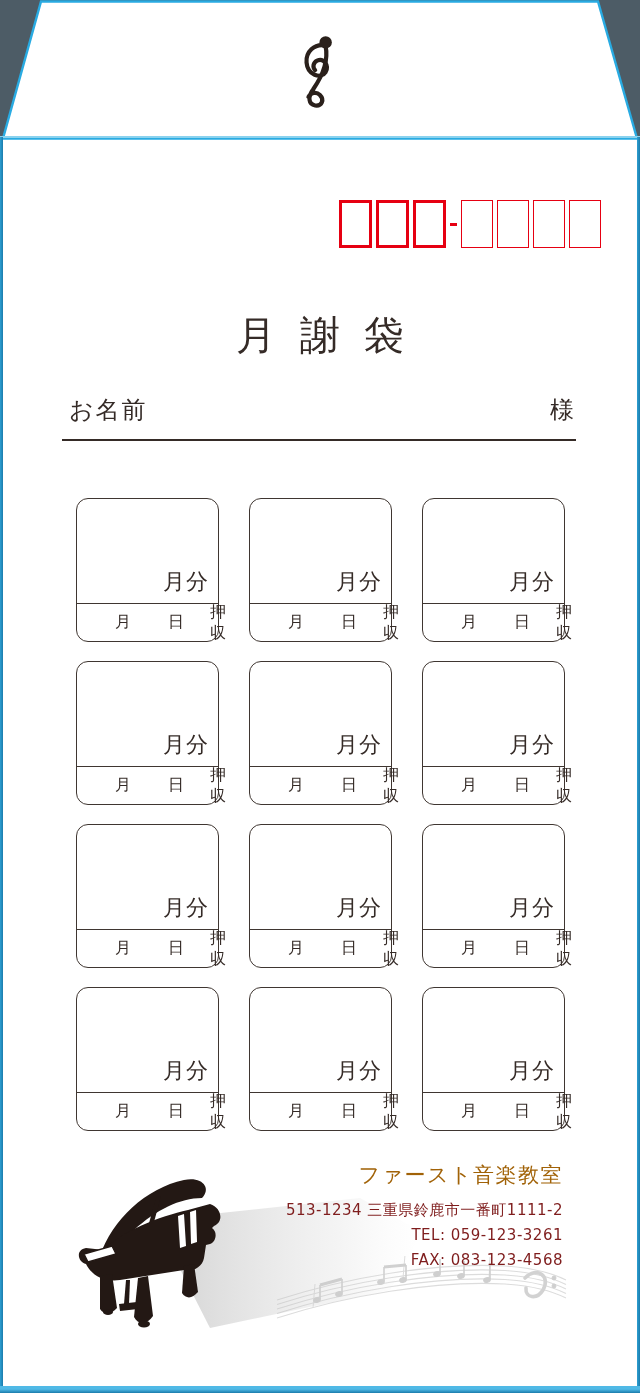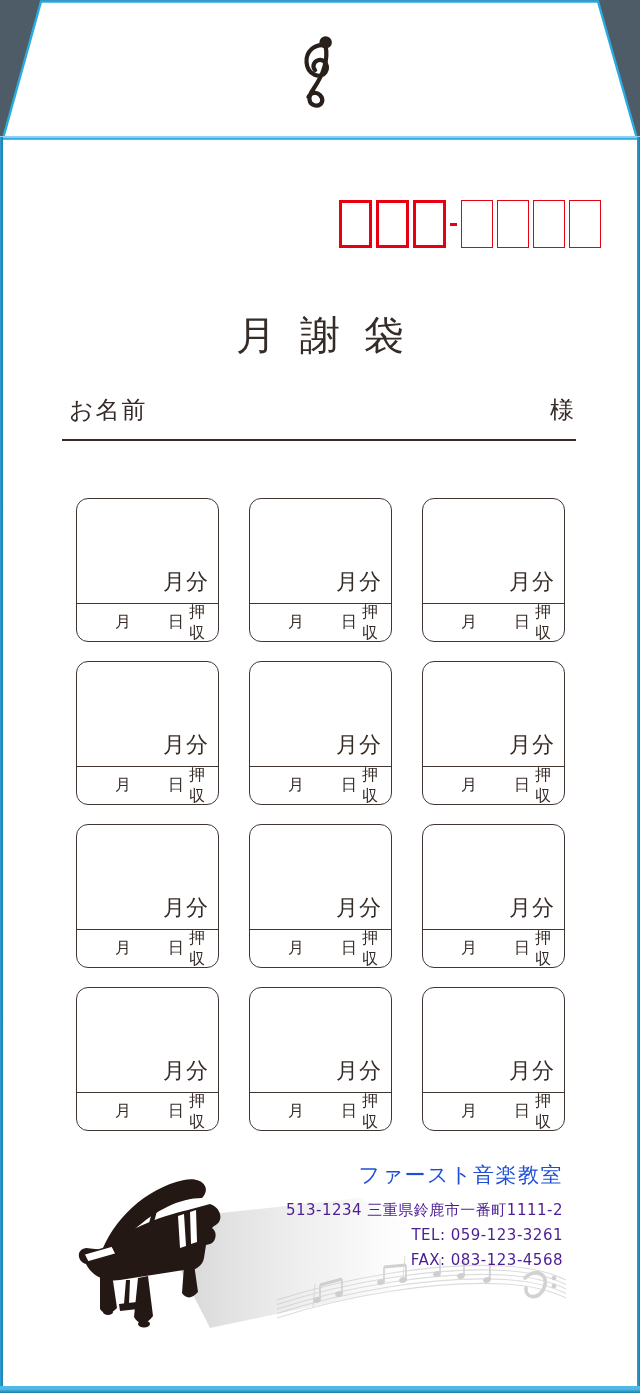--- a/index.html
+++ b/index.html
@@ -43,28 +43,28 @@
 
   
   .fee-grid{position:absolute;top:498px;left:76px;display:grid;
             grid-template-columns:repeat(3,143px);grid-auto-rows:144px;gap:19px 30px;z-index:3;}
   .fee-cell{border:1.6px solid #3F3631;border-radius:12px;display:flex;flex-direction:column;background:#fff;font-family:Liberation Serif, serif;}
   .cell-month-area{flex:1;display:flex;align-items:flex-end;justify-content:flex-end;
                    padding:0 9px 6px 0;font-size:22px;letter-spacing:1px;font-weight:500;}
   .cell-receipt{height:38px;border-top:1.6px solid #3F3631;display:flex;align-items:center;font-size:16px;}
   .rc-month{margin-left:38px;}
   .rc-day{margin-left:37px;}
-  .rc-stamp{margin-left:5px;letter-spacing:1px;}
+  .rc-stamp{margin-left:26px;letter-spacing:1px;}
 
   
   .footer-art{position:absolute;left:60px;top:1158px;z-index:2;}
   .staff-art{position:absolute;left:275px;top:1256px;z-index:1;}
   .footer-text{position:absolute;top:1161px;right:77px;text-align:right;z-index:3;}
-  .school-name{font-size:21px;letter-spacing:1.5px;margin-bottom:9px;color:#1d4ed8;}
-  .footer-line{font-size:15px;line-height:25px;letter-spacing:0.5px;color:#4c1d95;}
+  .school-name{font-size:21px;letter-spacing:1.5px;margin-bottom:9px;color:#a16207;}
+  .footer-line{font-size:15px;line-height:25px;letter-spacing:0.5px;color:#7f1d1d;}
 </style>
 </head>
 <body>
 
 <div id="canvas">
 
   <div class="corner-bg"></div>
   <svg class="flap-svg" width="640" height="140" viewBox="0 0 640 140">
     <polygon points="41,1.5 598,1.5 637,138.5 3,138.5" fill="#ffffff" stroke="#29ABE2" stroke-width="2.4"></polygon>
   </svg>

